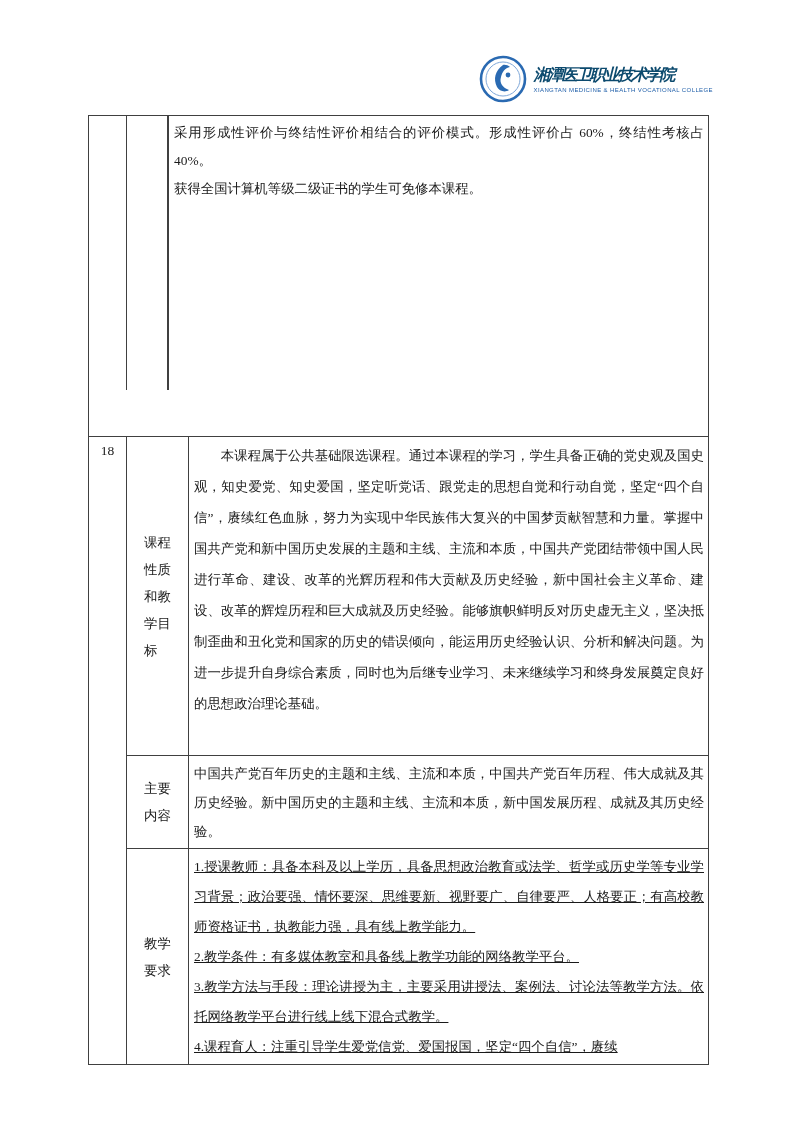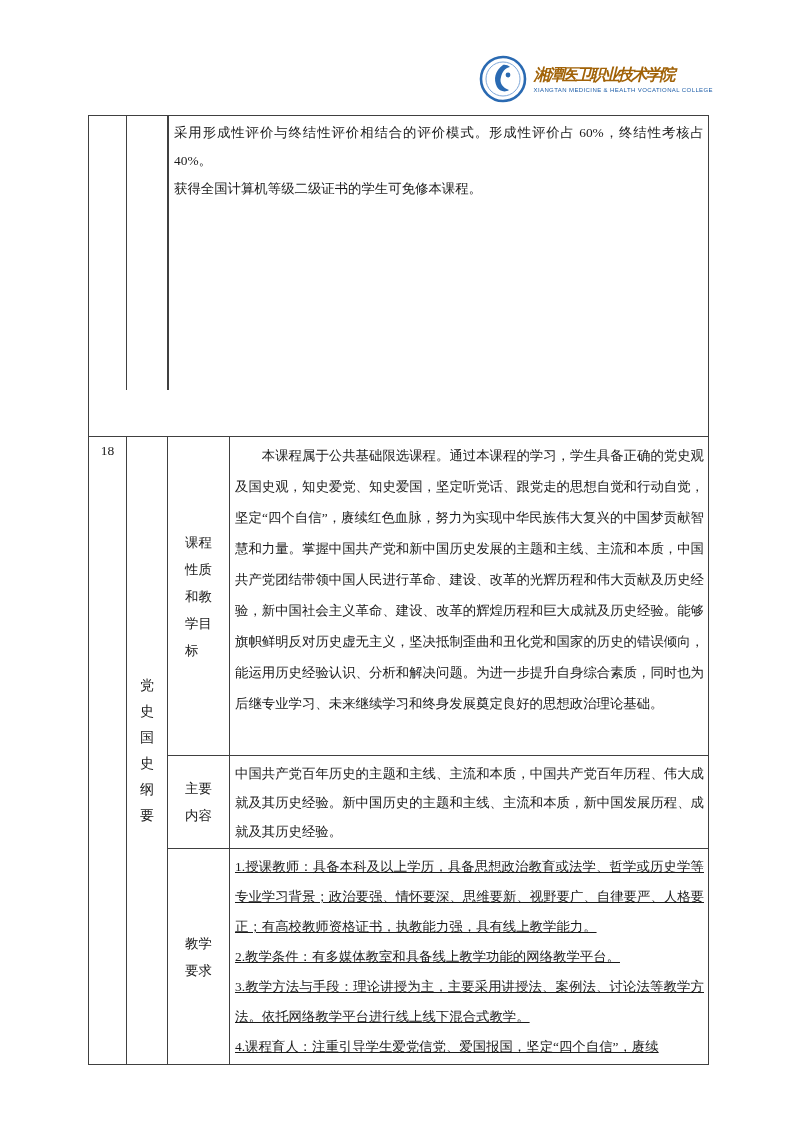--- a/index.html
+++ b/index.html
@@ -18,21 +18,21 @@
   .logo {
     position: absolute;
     top: 55px;
     right: 80px;
     display: flex;
     align-items: center;
     gap: 7px;
   }
   .logo-text { display: flex; flex-direction: column; align-items: flex-start; }
   .logo-cn {
-    color: #a16207;
+    color: #0c4a6e;
     font-weight: bold;
     font-style: italic;
     font-size: 16px;
     letter-spacing: -2px;
     line-height: 22px;
     white-space: nowrap;
   }
   .logo-en {
     color: #1d5da8;
     font-size: 6px;
@@ -114,23 +114,20 @@
       <div class="rightpart">
         <div class="subrow" style="flex:1">
           <div class="c4 lh28">采用形成性评价与终结性评价相结合的评价模式。形成性评价占 60%，终结性考核占 40%。
 获得全国计算机等级二级证书的学生可免修本课程。</div>
         </div>
       </div>
     </div>
 
     <div class="trow" style="height:628px">
       <div class="c1 num">18</div>
-      <div class="c2">
-        <div class="vert-name">党史国史纲要</div>
-      </div>
       <div class="rightpart">
         <div class="subrow" style="height:318px">
           <div class="c3 label-mid">课程性质和教学目标</div>
           <div class="c4 lh31 indent">本课程属于公共基础限选课程。通过本课程的学习，学生具备正确的党史观及国史观，知史爱党、知史爱国，坚定听党话、跟党走的思想自觉和行动自觉，坚定“四个自信”，赓续红色血脉，努力为实现中华民族伟大复兴的中国梦贡献智慧和力量。掌握中国共产党和新中国历史发展的主题和主线、主流和本质，中国共产党团结带领中国人民进行革命、建设、改革的光辉历程和伟大贡献及历史经验，新中国社会主义革命、建设、改革的辉煌历程和巨大成就及历史经验。能够旗帜鲜明反对历史虚无主义，坚决抵制歪曲和丑化党和国家的历史的错误倾向，能运用历史经验认识、分析和解决问题。为进一步提升自身综合素质，同时也为后继专业学习、未来继续学习和终身发展奠定良好的思想政治理论基础。</div>
         </div>
         <div class="subrow" style="height:93px">
           <div class="c3 label-mid">主要内容</div>
           <div class="c4 lh29">中国共产党百年历史的主题和主线、主流和本质，中国共产党百年历程、伟大成就及其历史经验。新中国历史的主题和主线、主流和本质，新中国发展历程、成就及其历史经验。</div>
         </div>
         <div class="subrow" style="flex:1">

